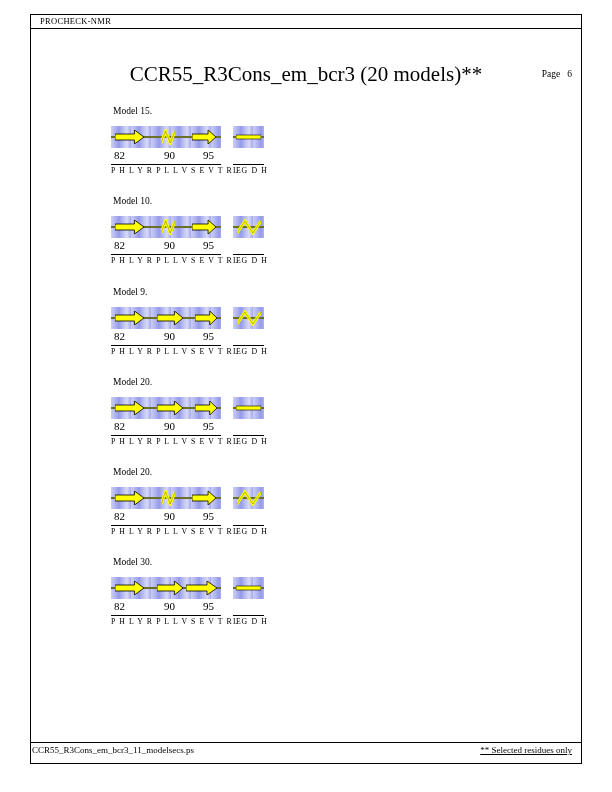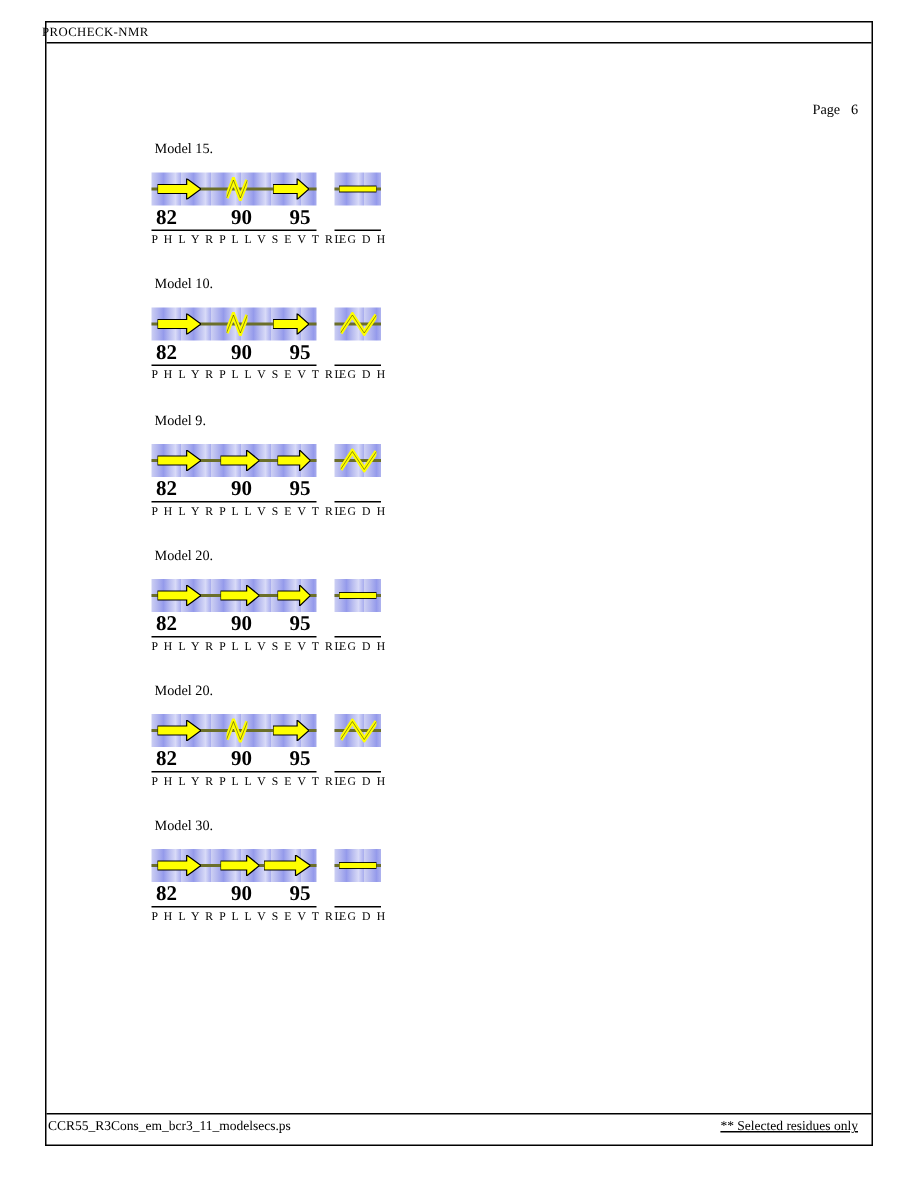--- a/index.html
+++ b/index.html
@@ -23,21 +23,21 @@
   
   .page-frame {
     position: absolute;
     left: 30px; top: 14px;
     width: 552px; height: 750px;
     border: 1px solid #000000;
     box-sizing: border-box;
   }
   .hdr-left {
     position: absolute;
-    left: 28px; top: 16px;
+    left: 40px; top: 16px;
     font-family: "Liberation Serif", serif;
     font-size: 8.5px;
     letter-spacing: 0.3px;
   }
   .hdr-rule {
     position: absolute;
     left: 31px; top: 28px;
     width: 550px; height: 1px;
     background: #000000;
   }
@@ -59,23 +59,24 @@
     position: absolute;
     left: 0; top: 62px;
     width: 612px;
     text-align: center;
     font-size: 21px;
   }
 
   
   .model {
     position: absolute;
-    left: 8px;
+    left: 18px;
     width: 504px;
     height: 88px;
+    margin-top: 11px;
   }
   .model-label {
     position: absolute;
     left: 95px; top: 0;
     font-size: 9.5px;
   }
 
   .band {
     position: absolute;
     top: 20px;
@@ -131,23 +132,22 @@
   
   .numrow {
     position: absolute;
     top: 43px;
     left: 93px;
     width: 130px;
     height: 12px;
   }
   .num {
     position: absolute;
-    font-size: 14px;
+    font-size: 11px;
     font-family: "Liberation Serif", serif;
-    font-weight: bold;
   }
 
   
   .seqrow {
     position: absolute;
     top: 58px;
     height: 16px;
   }
   .seqrow.main { left: 93px; width: 110px; }
   .seqrow.extra { left: 215px; width: 31px; }
@@ -194,20 +194,21 @@
   <div class="page-frame"></div>
 
   <div class="hdr-left">PROCHECK-NMR</div>
   <div class="hdr-rule"></div>
   <div class="page-num">
     <span>Page</span>
     &nbsp;
     <span>6</span>
   </div>
 
+  <div class="title2">CCR55_R3Cons_em_bcr3 (20 models)**</div>
 
   <div id="models-host">
       <div class="model" style="top: 95px;">
         <div class="model-label">Model 15.</div>
         <div class="band main">
           <div class="band-bg"></div>
           <div class="band-line"></div>
           <div class="arrow" style="left: 4px;">
             <svg width="29" height="14" viewBox="0 0 29 14">
               <polygon points="0,4 19.43,4 19.43,0 29,7 19.43,14 19.43,10 0,10" fill="#ffff00" stroke="#000000" stroke-width="0.8"></polygon>

